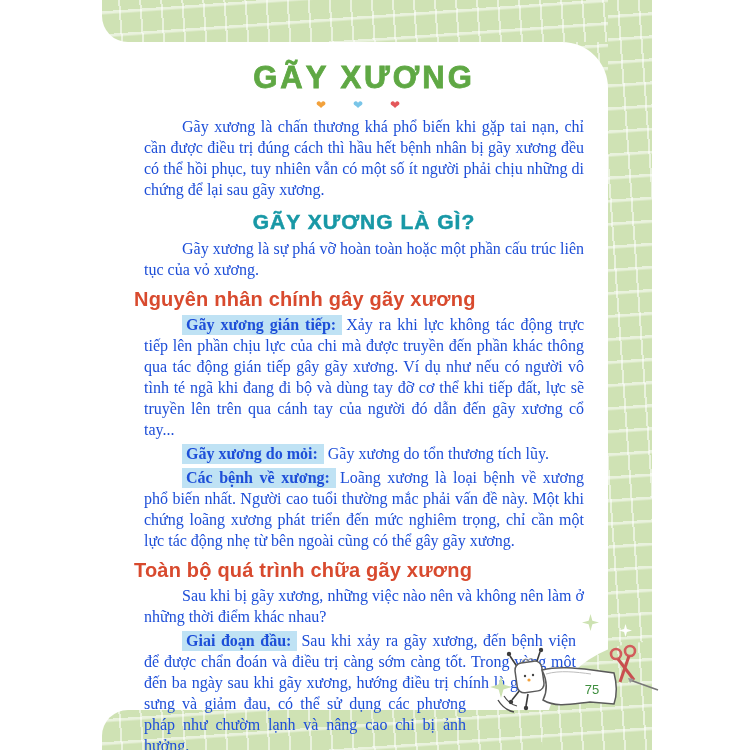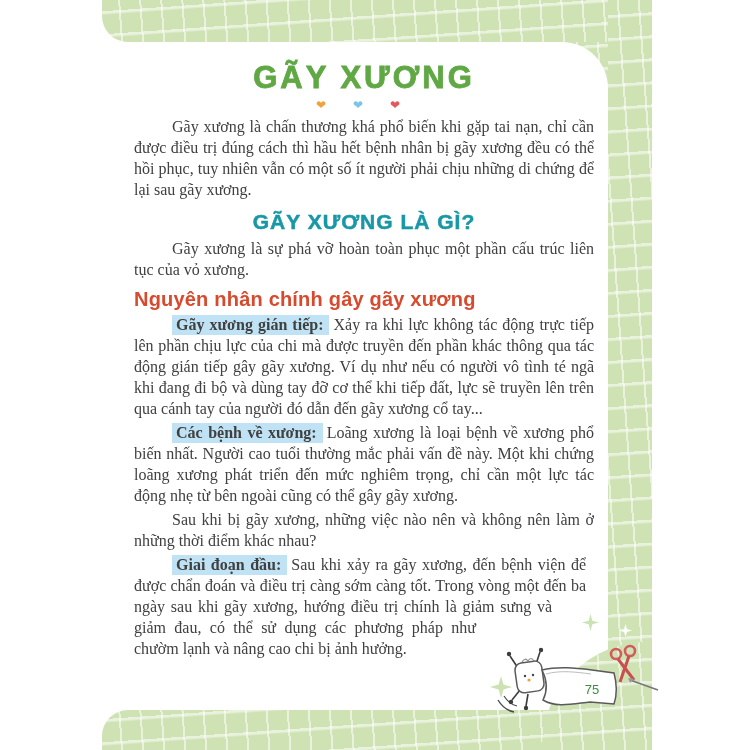--- a/index.html
+++ b/index.html
@@ -29,22 +29,22 @@
   }
   .content{position:absolute;left:134px;top:6px;width:460px;}
   .page-title{
     font-family:"Liberation Sans", sans-serif;font-weight:bold;
     font-size:31px;letter-spacing:3px;color:#5fa844;text-align:center;
     margin:12px 0 2px 0;-webkit-text-stroke:0.8px #5fa844;
   }
   .hearts{text-align:center;font-size:12px;letter-spacing:12px;margin:2px 0 4px 0;line-height:14px;}
   .heart-o{color:#f2a13b;} .heart-b{color:#79c5e8;} .heart-r{color:#e4575a;}
   .para{
-    font-size:16px;line-height:21px;color:#404040;text-align:justify;
-    margin:3px 0;text-indent:38px;
+    font-size:16px;line-height:21px;color:#1d4ed8;text-align:justify;
+    margin:3px 10px;text-indent:38px;
   }
   .teal-heading{
     font-family:"Liberation Sans", sans-serif;font-weight:bold;font-size:21px;
     letter-spacing:1px;color:#1898a6;text-align:center;margin:10px 0 4px 0;
     -webkit-text-stroke:0.5px #1898a6;
   }
   .red-sub{
     font-family:"Liberation Sans", sans-serif;font-weight:bold;font-size:20px;
     color:#d84a2e;margin:8px 0 3px 0;letter-spacing:0.2px;
   }
@@ -79,30 +79,32 @@
     <div class="hearts">
       <span class="heart-o">❤</span>
       <span class="heart-b">❤</span>
       <span class="heart-r">❤</span>
     </div>
 
     <p class="para">Gãy xương là chấn thương khá phổ biến khi gặp tai nạn, chỉ cần được điều trị đúng cách thì hầu hết bệnh nhân bị gãy xương đều có thể hồi phục, tuy nhiên vẫn có một số ít người phải chịu những di chứng để lại sau gãy xương.</p>
 
     <div class="teal-heading">GÃY XƯƠNG LÀ GÌ?</div>
 
-    <p class="para">Gãy xương là sự phá vỡ hoàn toàn phục một phần cấu trúc liên tục của vỏ xương.</p>
+    <p class="para">Gãy xương là sự phá vỡ hoàn toàn hoặc một phần cấu trúc liên tục của vỏ xương.</p>
 
     <div class="red-sub">Nguyên nhân chính gây gãy xương</div>
 
 
     <p class="para"><span class="chip">Gãy xương gián tiếp:</span><span>Xảy ra khi lực không tác động trực tiếp lên phần chịu lực của chi mà được truyền đến phần khác thông qua tác động gián tiếp gây gãy xương. Ví dụ như nếu có người vô tình té ngã khi đang đi bộ và dùng tay đỡ cơ thể khi tiếp đất, lực sẽ truyền lên trên qua cánh tay của người đó dẫn đến gãy xương cổ tay...</span></p>
 
+    <p class="para"><span class="chip">Gãy xương do mỏi:</span><span>Gãy xương do tổn thương tích lũy.</span></p>
 
     <p class="para"><span class="chip">Các bệnh về xương:</span><span>Loãng xương là loại bệnh về xương phổ biến nhất. Người cao tuổi thường mắc phải vấn đề này. Một khi chứng loãng xương phát triển đến mức nghiêm trọng, chỉ cần một lực tác động nhẹ từ bên ngoài cũng có thể gây gãy xương.</span></p>
 
+    <div class="red-sub">Toàn bộ quá trình chữa gãy xương</div>
 
     <p class="para">Sau khi bị gãy xương, những việc nào nên và không nên làm ở những thời điểm khác nhau?</p>
 
     <p class="para"><span class="f1"></span><span class="f2"></span><span class="f3"></span><span class="chip">Giai đoạn đầu:</span><span>Sau khi xảy ra gãy xương, đến bệnh viện để được chẩn đoán và điều trị càng sớm càng tốt. Trong vòng một đến ba ngày sau khi gãy xương, hướng điều trị chính là giảm sưng và giảm đau, có thể sử dụng các phương pháp như chườm lạnh và nâng cao chi bị ảnh hưởng.</span></p>
 
   </div>
 </div>
 
 <div class="blob gridbg"></div>
 

